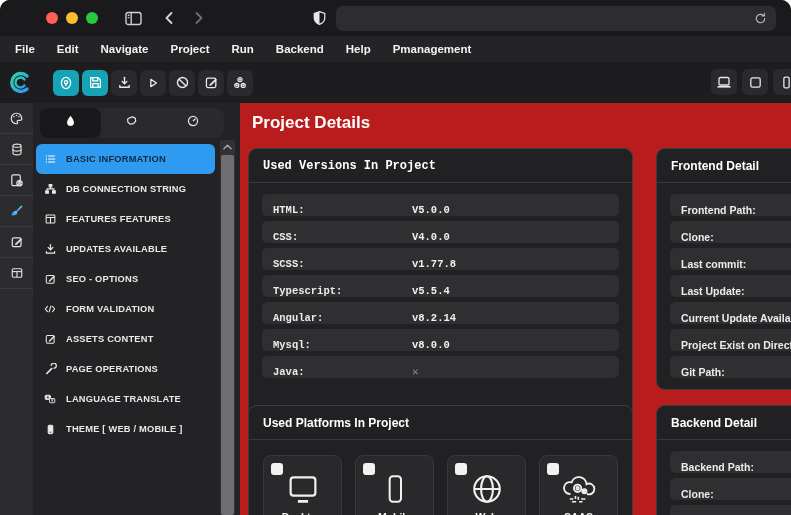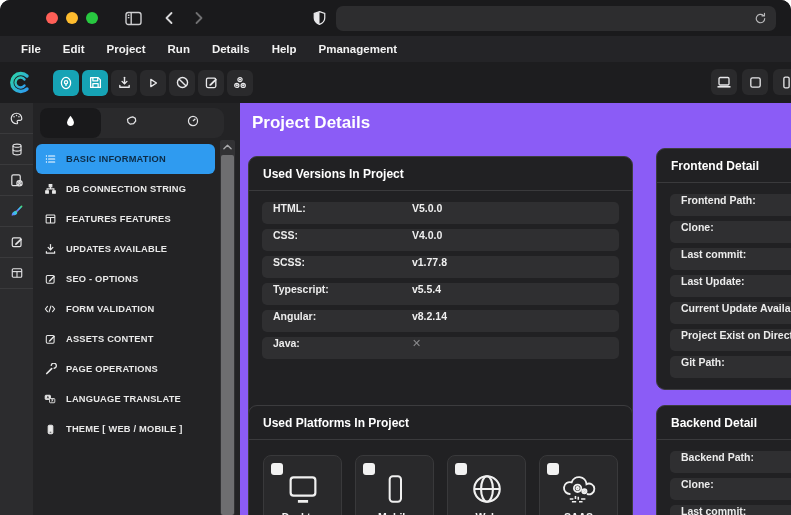--- a/index.html
+++ b/index.html
@@ -12,21 +12,21 @@
   .light{width:12px;height:12px;border-radius:50%;}
   .light.red{background:#ff5f57;}.light.yellow{background:#febc2e;}.light.green{background:#28c840;}
   .tb-ic{width:18px;height:18px;display:flex;align-items:center;justify-content:center;}
   .tb-ic svg{display:block;}
   .sidebar-toggle{margin-left:26px;}
   .nav-arrows{display:flex;gap:12px;margin-left:18px;}
   .shield-wrap{margin-left:102px;}
   .urlbar{margin-left:8px;width:440px;height:25px;background:#2d2d2f;border-radius:7px;display:flex;align-items:center;justify-content:flex-end;padding-right:7px;box-sizing:border-box;}
 
   
-  .menubar{position:absolute;left:0;top:36px;width:100%;height:26px;background:#242427;display:flex;align-items:center;padding-left:10px;box-sizing:border-box;}
+  .menubar{position:absolute;left:0;top:36px;width:100%;height:26px;background:#242427;display:flex;align-items:center;padding-left:4px;box-sizing:border-box;}
   .menu-item{color:#f2f2f2;font-size:11.5px;font-weight:600;padding:0 11px;line-height:26px;white-space:nowrap;cursor:default;}
 
   
   .toolbar{position:absolute;left:0;top:62px;width:100%;height:41px;background:#1d1d1f;display:flex;align-items:center;}
   .logo{margin-left:7px;margin-right:10px;width:27px;height:27px;}
   .tbtn{width:26px;height:26px;border-radius:6px;background:#2a2a2c;display:flex;align-items:center;justify-content:center;margin-right:3px;}
   .tbtn.teal{background:#16a3b5;}
   .tbtn svg{display:block;}
   .device-group{position:absolute;right:-8px;top:7px;display:flex;gap:5px;}
   .dbtn{width:26px;height:26px;border-radius:6px;background:#2a2a2c;display:flex;align-items:center;justify-content:center;}
@@ -45,32 +45,32 @@
   .nav-item{height:30px;display:flex;align-items:center;padding-left:4px;border-radius:6px;color:#e9e9e9;}
   .nav-item .nav-ic{width:20px;display:flex;justify-content:center;margin-right:6px;flex:none;}
   .nav-label{font-size:9.3px;font-weight:700;letter-spacing:.2px;white-space:nowrap;}
   .nav-item.active{background:#2f9bf0;color:#0d2b45;}
   .nav-item.active .nav-label{color:#0d2b45;}
   .scrollbar{position:absolute;right:5px;top:37px;width:15px;height:375px;background:#323234;border-radius:2px;}
   .scroll-up{height:14px;display:flex;align-items:center;justify-content:center;}
   .scroll-thumb{position:absolute;left:1px;right:1px;top:15px;bottom:0;background:#6e6e70;border-radius:2px;}
 
   
-  .main{position:absolute;left:240px;top:103px;width:551px;height:412px;background:#8b5cf6;}
+  .main{position:absolute;left:240px;top:103px;width:551px;height:412px;background:#b91c1c;}
   .page-title{position:absolute;left:12px;top:10px;color:#fff;font-size:17px;font-weight:800;}
   .card{position:absolute;background:#212123;border:1px solid #3c3c3e;border-radius:9px;box-sizing:border-box;overflow:hidden;}
   .card-hd{height:33px;display:flex;align-items:center;padding-left:14px;border-bottom:1px solid #3a3a3c;color:#fff;font-size:12px;font-weight:700;}
   .card-bd{padding:11px 13px;}
-  .frow{position:relative;height:22px;background:#2f2f31;border-radius:5px;display:flex;align-items:flex-start;padding-left:11px;margin-bottom:5px;box-sizing:border-box;}
+  .frow{position:relative;height:22px;background:#2f2f31;border-radius:5px;display:flex;align-items:flex-end;padding-left:11px;margin-bottom:5px;box-sizing:border-box;}
   .frow:last-child{margin-bottom:0;}
   .flabel{color:#ececec;font-size:10.5px;font-weight:600;}
   .fvalue{position:absolute;left:42%;color:#f0f0f0;font-size:10.5px;font-weight:600;}
   .fvalue.x-muted{color:#8a8a8c;font-size:11px;}
 
-  .card-versions{left:8px;top:53px;width:385px;height:287px;}
+  .card-versions{left:8px;top:45px;width:385px;height:287px;font-family:Liberation Mono, monospace;}
   .card-frontend{left:416px;top:45px;width:290px;height:242px;}
   .card-platforms{left:8px;top:302px;width:385px;height:150px;}
   .card-backend{left:416px;top:302px;width:290px;height:150px;}
 
   .tiles{display:flex;gap:13px;padding:4px 1px;}
   .tile{position:relative;width:80px;height:92px;background:#29292b;border:1px solid #39393b;border-radius:8px;display:flex;flex-direction:column;align-items:center;box-sizing:border-box;}
   .tile .checkbox{position:absolute;left:7px;top:7px;width:12px;height:12px;background:#f2f2f2;border-radius:3px;}
   .tile .plat-ic{margin-top:15px;height:36px;display:flex;align-items:center;justify-content:center;}
   .tile .plat-label{margin-top:4px;color:#f0f0f0;font-size:10.5px;font-weight:600;}
 </style>
@@ -117,23 +117,24 @@
             <path d="M13.2 8 A5.2 5.2 0 1 1 11.6 4.3"></path>
             <polyline points="12.9,1.6 12.9,4.7 9.8,4.7"></polyline>
           </svg>
       </span>
     </div>
   </div>
 
   <div class="menubar">
     <span class="menu-item">File</span>
     <span class="menu-item">Edit</span>
+    <span class="menu-item">Navigate</span>
     <span class="menu-item">Project</span>
     <span class="menu-item">Run</span>
-    <span class="menu-item">Details</span>
+    <span class="menu-item">Backend</span>
     <span class="menu-item">Help</span>
     <span class="menu-item">Pmanagement</span>
   </div>
 
   <div class="toolbar">
     <div class="logo">
       <svg width="27" height="27" viewBox="0 0 27 27">
         <defs>
             <linearGradient id="lg1" x1="0" y1="0" x2="1" y2="1">
               <stop offset="0" stop-color="#2dd4a8"></stop>
@@ -416,20 +417,24 @@
           <span class="flabel">SCSS:</span>
           <span class="fvalue">v1.77.8</span>
         </div>
         <div class="frow">
           <span class="flabel">Typescript:</span>
           <span class="fvalue">v5.5.4</span>
         </div>
         <div class="frow">
           <span class="flabel">Angular:</span>
           <span class="fvalue">v8.2.14</span>
+        </div>
+        <div class="frow">
+          <span class="flabel">Mysql:</span>
+          <span class="fvalue">v8.0.0</span>
         </div>
         <div class="frow">
           <span class="flabel">Java:</span>
           <span class="fvalue x-muted">✕</span>
         </div>
       </div>
     </div>
 
     <div class="card card-frontend">
       <div class="card-hd">Frontend Detail</div>

